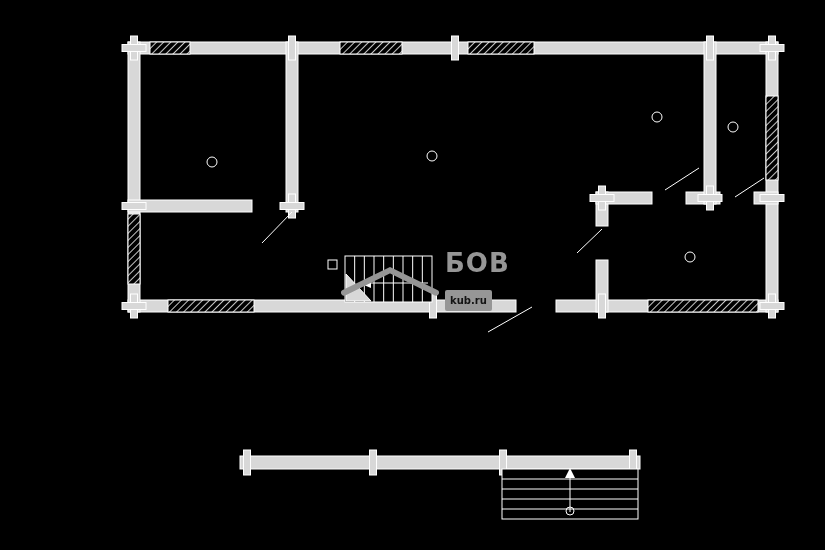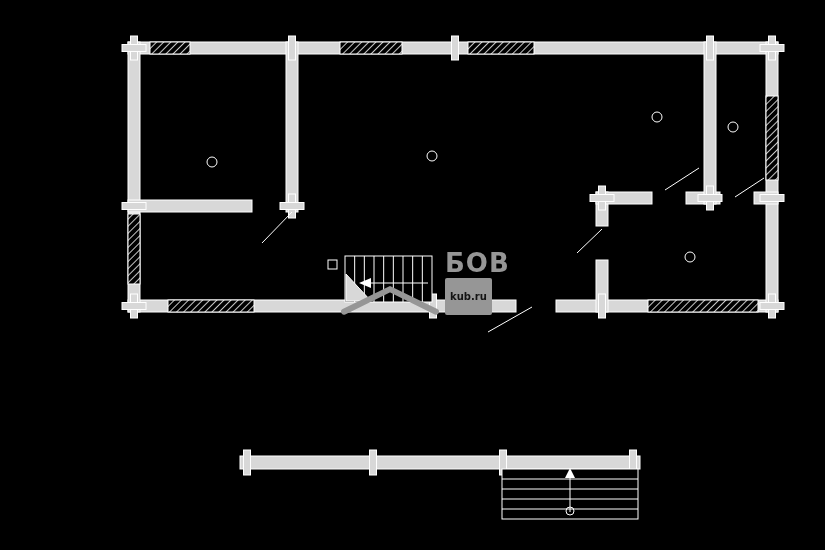--- a/index.html
+++ b/index.html
@@ -6,28 +6,28 @@
   .canvas{position:relative;width:825px;height:550px;background:var(--bg,#000);overflow:hidden;
           font-family:"DejaVu Sans",sans-serif;}
   .canvas svg.plan{position:absolute;left:0;top:0;}
   .wall{fill:var(--wall,#d8d8d8);stroke:var(--line,#fff);stroke-width:1;}
   .win{fill:url(#hatch);stroke:var(--line,#fff);stroke-width:1;}
   .thin{fill:none;stroke:var(--line,#fff);stroke-width:1;}
   .outline{fill:#000;stroke:var(--line,#fff);stroke-width:1;}
   .fillline{fill:var(--line,#fff);stroke:none;}
   .wallfill{fill:var(--wall,#d8d8d8);stroke:var(--line,#fff);stroke-width:1;}
   .hatchline{stroke:var(--hatch,#c8c8c8);stroke-width:2;}
-  .watermark{position:absolute;left:341px;top:250px;display:flex;align-items:flex-end;gap:6px;
+  .watermark{position:absolute;left:341px;top:250px;display:flex;align-items:center;gap:6px;
              pointer-events:none;}
   .roof{width:98px;height:30px;}
   .roof path{fill:none;stroke:var(--wm,#969696);stroke-width:6;stroke-linecap:round;}
   .wm-text{display:flex;flex-direction:column;align-items:flex-start;}
   .wm-brand{font-size:26px;font-weight:bold;color:var(--wm,#969696);line-height:1;letter-spacing:1px;}
-  .wm-chip{margin-top:2px;background:var(--wm,#969696);color:var(--chip_text,#141414);
-           font-size:10px;font-weight:bold;padding:12px 5px;border-radius:2px;display:inline-block;line-height:13px;}
+  .wm-chip{margin-top:14px;background:var(--wm,#969696);color:var(--chip_text,#141414);
+           font-size:10px;font-weight:bold;padding:4px 5px;border-radius:2px;display:inline-block;line-height:13px;}
 </style>
 </head>
 <body>
 
 <div class="canvas">
   <svg id="plan" class="plan" width="825" height="550" viewBox="0 0 825 550">
     <defs>
       <pattern id="hatch" width="5" height="5" patternUnits="userSpaceOnUse" patternTransform="rotate(45)">
         <rect width="5" height="5" fill="#000000"></rect>
         <line x1="0" y1="0" x2="0" y2="5" class="hatchline"></line>

